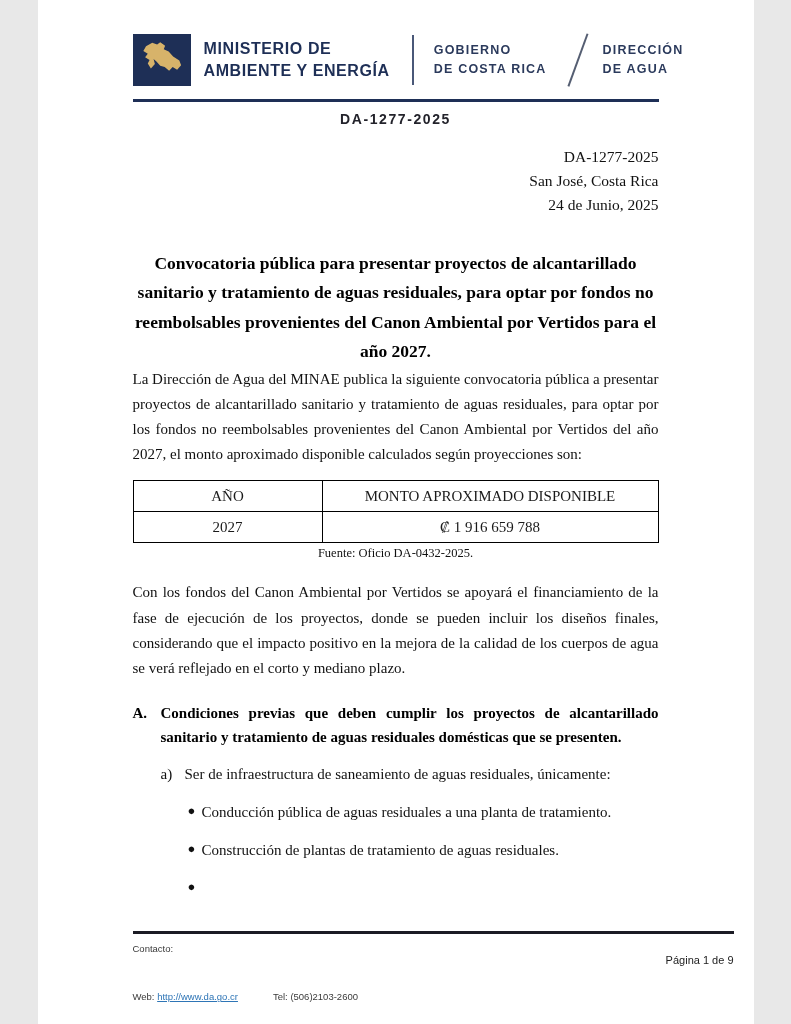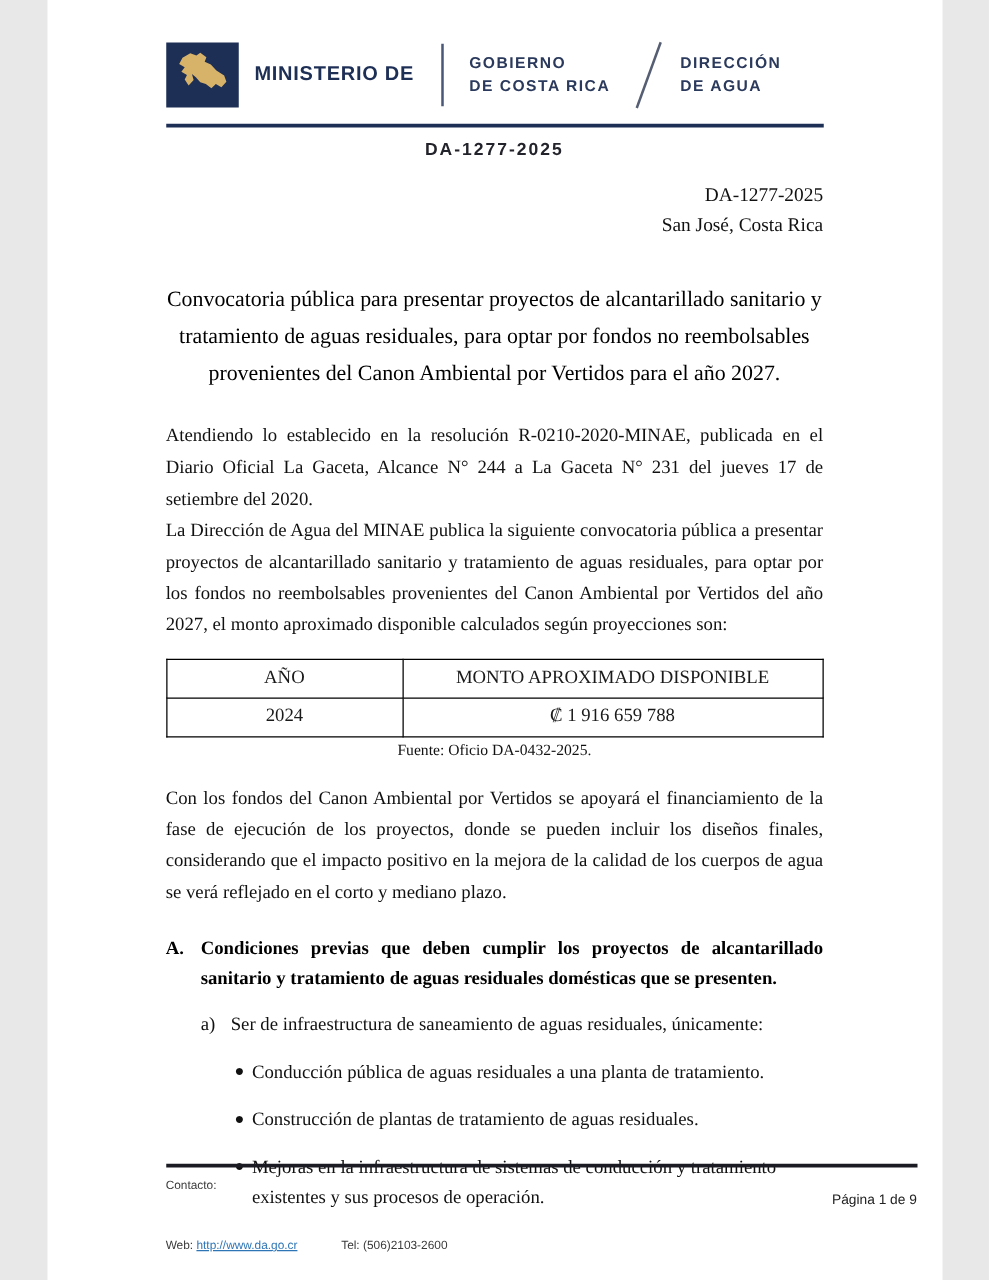--- a/index.html
+++ b/index.html
@@ -49,21 +49,21 @@
     font-family:"Liberation Sans", sans-serif;
     font-weight:bold; font-size:14px; letter-spacing:1.6px; color:#23232b;
   }
 
   
   .meta-block { text-align:right; margin-top:18px; font-size:15.5px; line-height:1.55; color:#111; }
 
   
   .doc-title {
     margin-top:32px; text-align:center;
-    font-weight:normal; font-size:17.5px; line-height:1.68; color:#000;
+    font-weight:bold; font-size:17.5px; line-height:1.68; color:#000;
   }
 
   
   .para { font-size:15px; line-height:1.68; text-align:justify; color:#111; }
 
   
   .monto-table { width:100%; border-collapse:collapse; margin-top:13px; }
   .monto-table th, .monto-table td {
     border:1.5px solid #000; text-align:center;
     height:31px; font-size:15px; padding:2px 6px;
@@ -110,57 +110,58 @@
   <div class="content">
 
     <div class="letterhead">
       <div class="logo-box">
         <svg viewBox="0 0 100 90">
           <path d="M14,14 L28,6 L39,10 L46,5 L57,13 L54,21 L65,26 L75,37 L89,46 L93,57 L84,67 L74,61 L66,69 L56,61 L46,58 L38,49 L31,43 L34,54 L25,64 L18,53 L22,45 L12,39 L18,31 L8,25 Z" fill="#d7b36a"></path>
         </svg>
       </div>
       <div class="ministry-name">
         <div>MINISTERIO DE</div>
+        <div>AMBIENTE Y ENERGÍA</div>
       </div>
       <div class="v-divider"></div>
       <div class="gov-block">
         <div>GOBIERNO</div>
         <div>DE COSTA RICA</div>
       </div>
       <div class="slash-wrap">
         <div class="slash-line"></div>
       </div>
       <div class="agua-block">
         <div>DIRECCIÓN</div>
         <div>DE AGUA</div>
       </div>
     </div>
     <div class="header-rule"></div>
     <div class="doc-code">DA-1277-2025</div>
 
     <div class="meta-block">
       <div>DA-1277-2025</div>
       <div>San José, Costa Rica</div>
+      <div>24 de Junio, 2025</div>
     </div>
 
     <div class="doc-title">Convocatoria pública para presentar proyectos de alcantarillado sanitario y tratamiento de aguas residuales, para optar por fondos no reembolsables provenientes del Canon Ambiental por Vertidos para el año 2027.</div>
 
-    <p class="para" style="margin-top:24px;">Atendiendo lo establecido en la resolución R-0210-2020-MINAE, publicada en el Diario Oficial La Gaceta, Alcance N° 244 a La Gaceta N° 231 del jueves 17 de setiembre del 2020.</p>
     <p class="para">La Dirección de Agua del MINAE publica la siguiente convocatoria pública a presentar proyectos de alcantarillado sanitario y tratamiento de aguas residuales, para optar por los fondos no reembolsables provenientes del Canon Ambiental por Vertidos del año 2027, el monto aproximado disponible calculados según proyecciones son:</p>
 
     <table class="monto-table">
       <thead>
         <tr>
           <th class="col-year">AÑO</th>
           <th>MONTO APROXIMADO DISPONIBLE</th>
         </tr>
       </thead>
       <tbody>
         <tr>
-          <td>2024</td>
+          <td>2027</td>
           <td>₡ 1 916 659 788</td>
         </tr>
       </tbody>
     </table>
     <div class="table-source">Fuente: Oficio DA-0432-2025.</div>
 
     <p class="para" style="margin-top:19px;">Con los fondos del Canon Ambiental por Vertidos se apoyará el financiamiento de la fase de ejecución de los proyectos, donde se pueden incluir los diseños finales, considerando que el impacto positivo en la mejora de la calidad de los cuerpos de agua se verá reflejado en el corto y mediano plazo.</p>
 
     <div class="section-heading">
       <span class="sec-label">A.</span>
@@ -176,21 +177,20 @@
       <div class="bullet-item">
         <span class="bullet-mark">●</span>
         <span>Conducción pública de aguas residuales a una planta de tratamiento.</span>
       </div>
       <div class="bullet-item">
         <span class="bullet-mark">●</span>
         <span>Construcción de plantas de tratamiento de aguas residuales.</span>
       </div>
       <div class="bullet-item">
         <span class="bullet-mark">●</span>
-        <span>Mejoras en la infraestructura de sistemas de conducción y tratamiento existentes y sus procesos de operación.</span>
       </div>
     </div>
 
   </div>
 
   <div class="footer">
     <div class="footer-rule"></div>
     <div class="footer-content">
       <div class="contact-grid">
         <div class="full-row">Contacto:</div>

